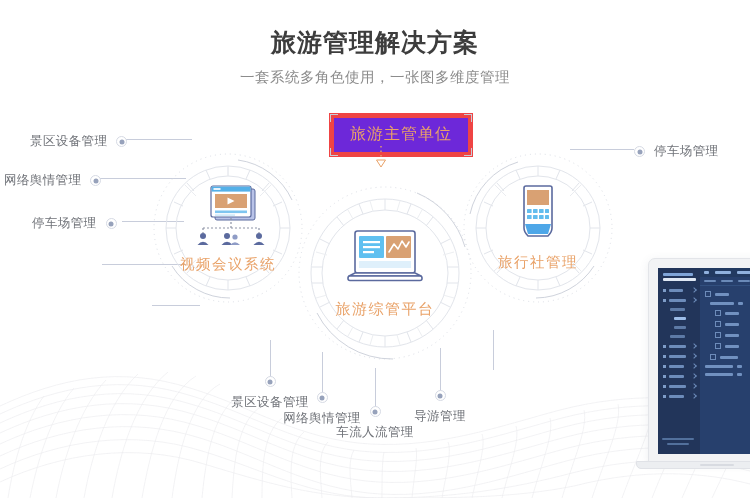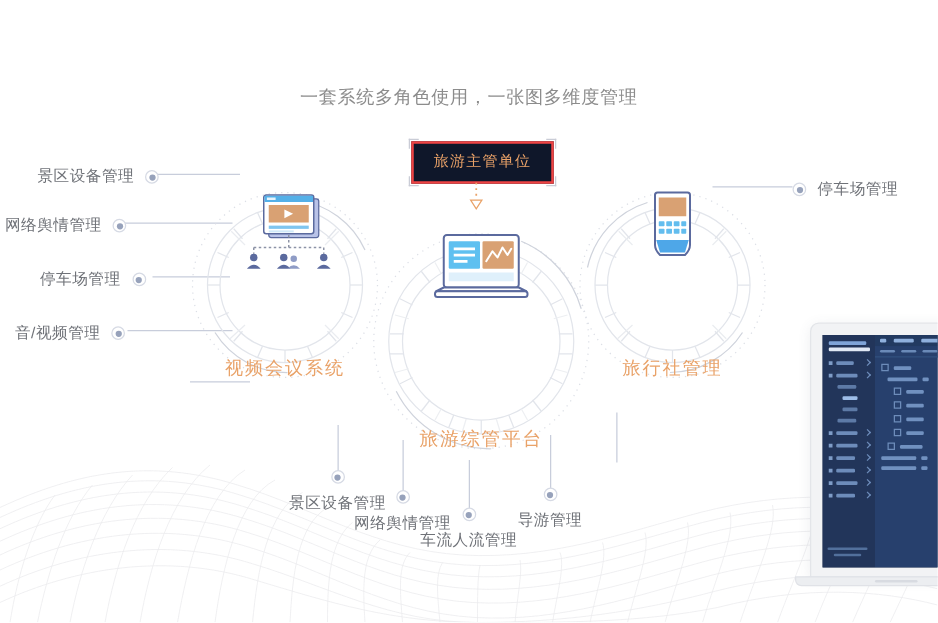--- a/index.html
+++ b/index.html
@@ -21,41 +21,41 @@
   }
   .subtitle{
     position:absolute;top:68px;left:0;width:750px;text-align:center;
     font-size:14.5px;color:#8c8c8c;letter-spacing:.5px;z-index:6;
   }
 
   
   .badge-wrap{position:absolute;left:329px;top:113px;z-index:7;}
   .badge{
     position:relative;
-    border:2px solid #ef4444;
-    background:#0f172a;
+    border:5px solid #ef4444;
+    background:#6d28d9;
     color:#e9a268;
-    font-size:12px;
+    font-size:16px;
     padding:6px 16px 7px 16px;
     letter-spacing:1px;
     white-space:nowrap;
   }
   .badge .cnr{position:absolute;width:7px;height:7px;border:1px solid #c9ccd6;}
   .badge .cnr.tl{left:-4px;top:-4px;border-right:none;border-bottom:none;}
   .badge .cnr.tr{right:-4px;top:-4px;border-left:none;border-bottom:none;}
   .badge .cnr.bl{left:-4px;bottom:-4px;border-right:none;border-top:none;}
   .badge .cnr.br{right:-4px;bottom:-4px;border-left:none;border-top:none;}
 
   .badge-arrow{position:absolute;left:373px;top:146px;z-index:7;}
 
   
   .hub{position:absolute;z-index:4;}
   .hub .rings{position:absolute;left:0;top:0;}
   .hub .content{position:absolute;left:0;top:0;width:100%;height:100%;
-    display:flex;flex-direction:column;align-items:center;justify-content:space-between;}
+    display:flex;flex-direction:column;align-items:center;justify-content:center;}
   .hub .hub-label{
     font-size:14.5px;color:#e9a268;letter-spacing:1.5px;white-space:nowrap;margin-top:7px;
   }
   .hub.center .hub-label{font-size:15px;margin-top:10px;}
 
   
   .node{position:absolute;z-index:5;display:flex;align-items:center;}
   .node .dot{
     width:11px;height:11px;border-radius:50%;
     background:#ffffff;border:1.5px solid #d6dae4;
@@ -151,20 +151,21 @@
       <path d="M532 150 C 542 114, 554 86, 550 70"></path>
       <path d="M562 150 C 574 110, 588 80, 584 62"></path>
       <path d="M592 150 C 606 108, 622 76, 618 56"></path>
       <path d="M622 150 C 638 106, 656 72, 652 52"></path>
       <path d="M652 150 C 670 104, 690 70, 686 50"></path>
       <path d="M682 150 C 702 104, 722 68, 718 50"></path>
       <path d="M712 150 C 734 104, 750 70, 750 52"></path>
     </g>
   </svg>
 
+  <div class="title">旅游管理解决方案</div>
   <div class="subtitle">一套系统多角色使用，一张图多维度管理</div>
 
   <div class="badge-wrap">
     <div class="badge">
       <span class="cnr tl"></span>
       <span class="cnr tr"></span>
       <span class="cnr bl"></span>
       <span class="cnr br"></span>
       <span>旅游主管单位</span>
     </div>
@@ -365,24 +366,20 @@
     <span class="dot"></span>
   </div>
   <div class="node left" style="left:4px;top:172px;">
     <span class="ntext">网络舆情管理</span>
     <span class="dot"></span>
   </div>
   <div class="node left" style="left:32px;top:215px;">
     <span class="ntext">停车场管理</span>
     <span class="dot"></span>
   </div>
-  <div class="node left" style="left:12px;top:258px;">
-    <span class="ntext">音/视频管理</span>
-    <span class="dot"></span>
-  </div>
 
   <div class="node right" style="left:634px;top:143px;">
     <span class="dot"></span>
     <span class="ntext">停车场管理</span>
   </div>
 
   <div class="node below" style="left:231px;top:376px;width:78px;">
     <span class="dot"></span>
     <span class="ntext">景区设备管理</span>
   </div>

